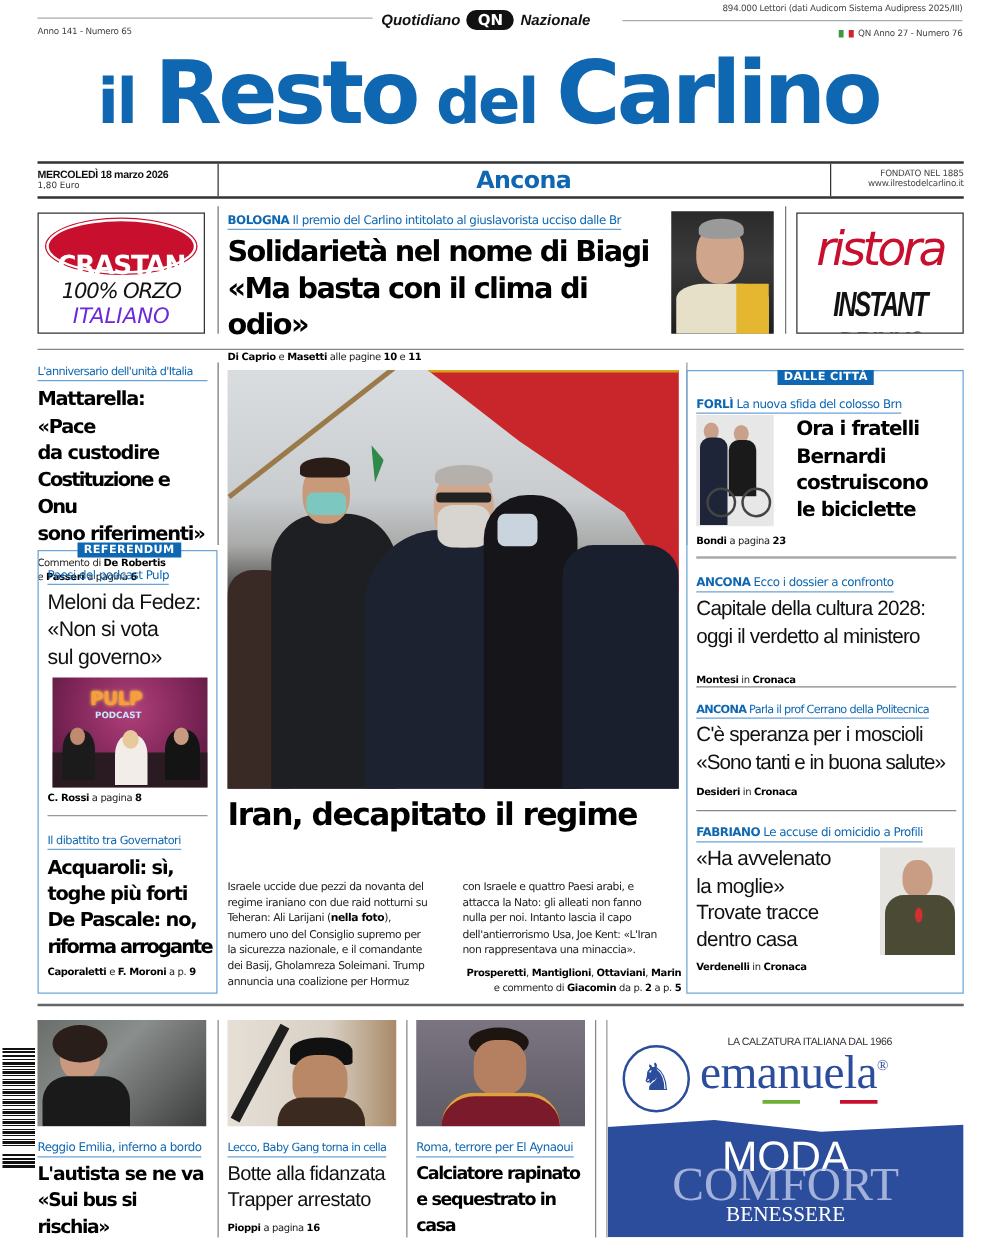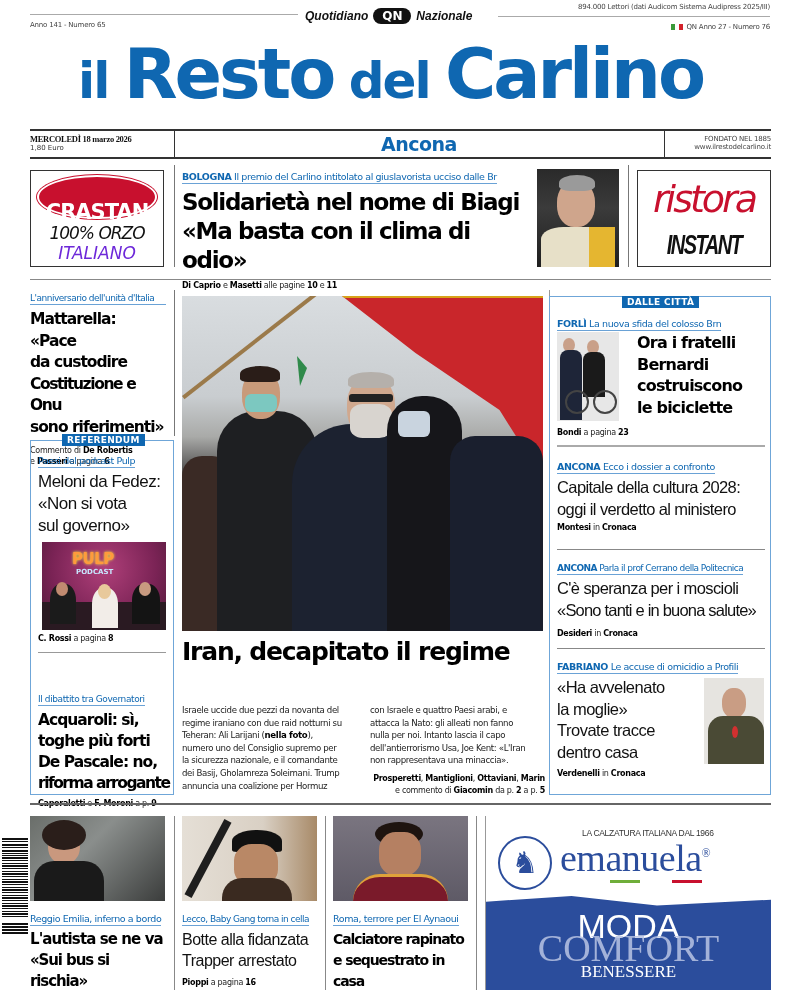--- a/index.html
+++ b/index.html
@@ -48,21 +48,21 @@
   </span>
   <span class="tiny">QN Anno 27 - Numero 76</span>
 </div>
 
 <div class="masthead">
   <span class="small">il </span><span class="big">Resto</span><span class="small"> del </span><span class="big">Carlino</span>
 </div>
 
 <div class="datebar">
   <div class="abs" style="left:0;top:3px">
-    <div style="font-size:8.5px;font-weight:bold;font-family:Liberation Serif, serif;letter-spacing:-0.3px">MERCOLEDÌ 18 marzo 2026</div>
+    <div style="font-size:8.5px;font-weight:bold;font-family:Liberation Sans, sans-serif;letter-spacing:-0.3px">MERCOLEDÌ 18 marzo 2026</div>
     <div style="font-size:7px;color:#333;font-family:'DejaVu Sans',sans-serif">1,80 Euro</div>
   </div>
   <div class="sep" style="left:144px"></div>
   <div class="abs" style="left:144px;width:490px;text-align:center;top:2px;font-size:19px;font-weight:bold;color:#0f67b1;font-family:'DejaVu Sans',sans-serif;letter-spacing:-0.5px">Ancona</div>
   <div class="sep" style="left:634px"></div>
   <div class="abs" style="right:0;top:4px;text-align:right">
     <div class="tiny">FONDATO NEL 1885</div>
     <div class="tiny">www.ilrestodelcarlino.it</div>
   </div>
 </div>
@@ -129,21 +129,21 @@
   <div style="position:absolute;left:8px;top:42px;width:26px;height:40px;border-radius:40% 40% 0 0;background:#1b1b1b"></div>
   <div style="position:absolute;left:14px;top:40px;width:12px;height:14px;border-radius:50%;background:#c08a70"></div>
   <div style="position:absolute;left:50px;top:46px;width:26px;height:40px;border-radius:40% 40% 0 0;background:#f2ede8"></div>
   <div style="position:absolute;left:56px;top:42px;width:13px;height:15px;border-radius:50%;background:#e8c99b"></div>
   <div style="position:absolute;left:90px;top:42px;width:28px;height:40px;border-radius:40% 40% 0 0;background:#141414"></div>
   <div style="position:absolute;left:97px;top:40px;width:12px;height:14px;border-radius:50%;background:#c89a80"></div>
 </div>
 <div class="byline" style="position:absolute;left:38px;top:634px"><b>C. Rossi</b><span> a pagina </span><b>8</b></div>
 <div class="hline" style="left:38px;top:652px;width:128px;background:#999"></div>
 
-<div class="abs" style="left:38px;top:688px;width:132px">
+<div class="abs" style="left:38px;top:662px;width:132px">
   <div class="kicker" style="display:inline-block;font-size:9px">Il dibattito tra Governatori</div>
   <div style="margin-top:4px">
     <div class="h-black" style="font-size:15.5px;line-height:21px;letter-spacing:-1px">Acquaroli: sì,</div>
     <div class="h-black" style="font-size:15.5px;line-height:21px;letter-spacing:-1px">toghe più forti</div>
     <div class="h-black" style="font-size:15.5px;line-height:21px;letter-spacing:-1px">De Pascale: no,</div>
     <div class="h-black" style="font-size:15.5px;line-height:21px;letter-spacing:-1.5px">riforma arrogante</div>
   </div>
   <div class="byline" style="margin-top:5px"><b>Caporaletti</b><span> e </span><b>F. Moroni</b><span> a p. </span><b>9</b></div>
 </div>
 
@@ -213,21 +213,21 @@
   <div class="h-black" style="font-size:16px;line-height:21.5px;letter-spacing:-0.8px">costruiscono</div>
   <div class="h-black" style="font-size:16px;line-height:21.5px;letter-spacing:-0.8px">le biciclette</div>
 </div>
 <div class="abs byline" style="left:557px;top:428px"><b>Bondi</b><span> a pagina </span><b>23</b></div>
 <div class="hline" style="left:557px;top:445px;width:208px;background:#aaa;height:2px"></div>
 
 <div class="abs" style="left:557px;top:456px;width:210px">
   <div class="kicker" style="display:inline-block"><b>ANCONA</b><span> Ecco i dossier a confronto</span></div>
   <div class="h-light" style="font-size:16.5px;line-height:22px;margin-top:2px;letter-spacing:-0.6px">Capitale della cultura 2028:</div>
   <div class="h-light" style="font-size:16.5px;line-height:22px;letter-spacing:-0.6px">oggi il verdetto al ministero</div>
-  <div class="byline" style="margin-top:3px"><b>Montesi</b><span> in </span><b>Cronaca</b></div>
+  <div class="byline" style="margin-top:19px"><b>Montesi</b><span> in </span><b>Cronaca</b></div>
 </div>
 <div class="hline" style="left:557px;top:549px;width:208px;background:#888"></div>
 
 <div class="abs" style="left:557px;top:557px;width:212px">
   <div class="kicker" style="display:inline-block;font-size:9px;letter-spacing:-0.55px"><b>ANCONA</b><span> Parla il prof Cerrano della Politecnica</span></div>
   <div class="h-light" style="font-size:16.5px;line-height:22px;margin-top:2px;letter-spacing:-0.6px">C'è speranza per i moscioli</div>
   <div class="h-light" style="font-size:16.5px;line-height:22px;letter-spacing:-0.8px">«Sono tanti e in buona salute»</div>
   <div class="byline" style="margin-top:8px"><b>Desideri</b><span> in </span><b>Cronaca</b></div>
 </div>
 <div class="hline" style="left:557px;top:648px;width:208px;background:#888"></div>

